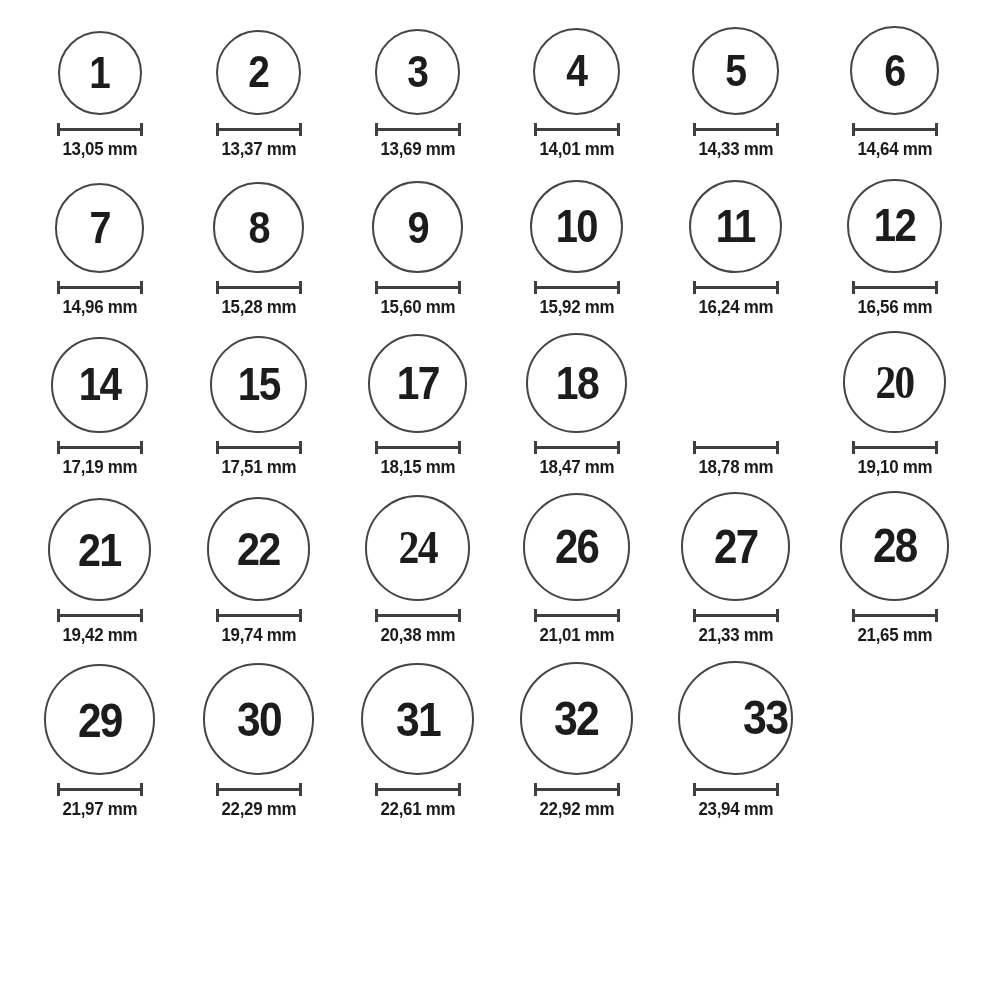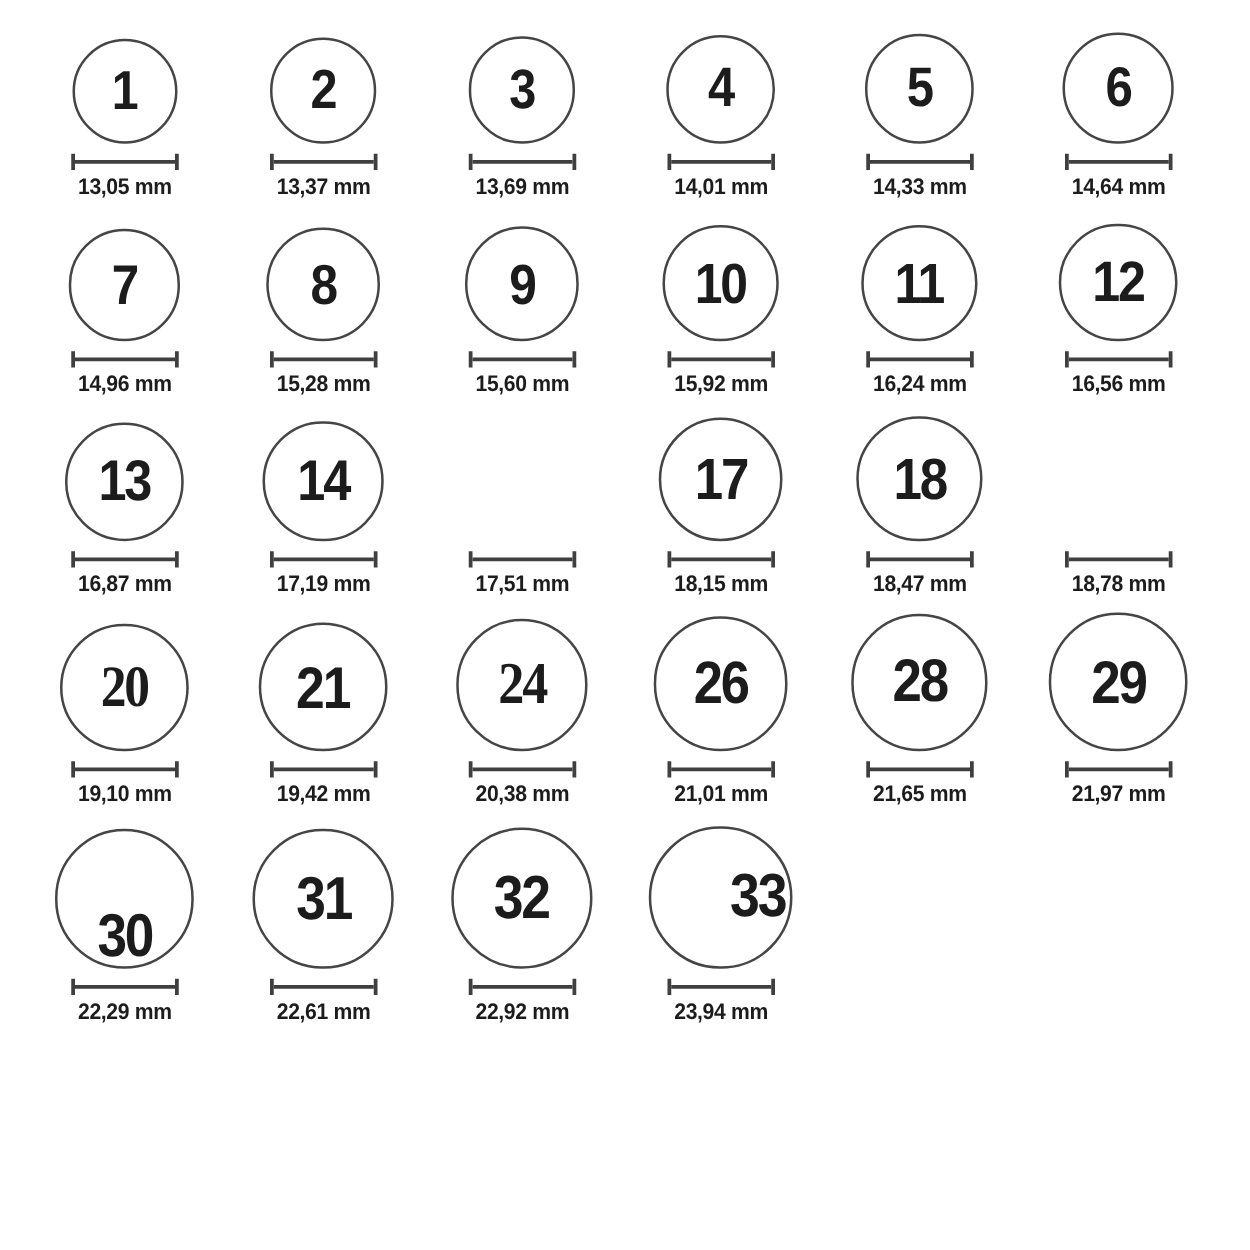--- a/index.html
+++ b/index.html
@@ -156,34 +156,30 @@
     <div class="label">16,24 mm</div>
   </div>
     <div class="cell">
     <div class="circle" style="width: 94.45px; height: 94.45px;">
       <span class="num" style="font-size: 45.65px;">12</span>
     </div>
     <div class="measure"></div>
     <div class="label">16,56 mm</div>
   </div>
     <div class="cell">
-    <div class="circle" style="width: 95.4px; height: 95.4px;">
-      <span class="num" style="font-size: 45.8px;">13</span>
-    </div>
-    <div class="measure"></div>
-    <div class="label">16,87 mm</div>
-  </div>
-    <div class="cell">
     <div class="circle" style="width: 96.35px; height: 96.35px;">
       <span class="num" style="font-size: 45.95px;">14</span>
     </div>
     <div class="measure"></div>
     <div class="label">17,19 mm</div>
   </div>
     <div class="cell">
+    <div class="circle" style="width: 97.3px; height: 97.3px;">
+      <span class="num" style="font-size: 46.1px;">15</span>
+    </div>
     <div class="measure"></div>
     <div class="label">17,51 mm</div>
   </div>
     <div class="cell">
     <div class="circle" style="width: 99.2px; height: 99.2px;">
       <span class="num" style="font-size: 46.4px;">17</span>
     </div>
     <div class="measure"></div>
     <div class="label">18,15 mm</div>
   </div>
@@ -206,49 +202,63 @@
     <div class="label">19,10 mm</div>
   </div>
     <div class="cell">
     <div class="circle" style="width: 103px; height: 103px;">
       <span class="num" style="font-size: 47px;">21</span>
     </div>
     <div class="measure"></div>
     <div class="label">19,42 mm</div>
   </div>
     <div class="cell">
+    <div class="circle" style="width: 103.95px; height: 103.95px;">
+      <span class="num" style="font-size: 47.15px;">22</span>
+    </div>
+    <div class="measure"></div>
+    <div class="label">19,74 mm</div>
+  </div>
+    <div class="cell">
     <div class="circle" style="width: 105.85px; height: 105.85px; font-family: Liberation Serif, serif;">
       <span class="num" style="font-size: 47.45px;">24</span>
     </div>
     <div class="measure"></div>
     <div class="label">20,38 mm</div>
   </div>
     <div class="cell">
     <div class="circle" style="width: 107.75px; height: 107.75px;">
       <span class="num" style="font-size: 47.75px;">26</span>
     </div>
     <div class="measure"></div>
     <div class="label">21,01 mm</div>
   </div>
     <div class="cell">
+    <div class="circle" style="width: 108.7px; height: 108.7px;">
+      <span class="num" style="font-size: 47.9px;">27</span>
+    </div>
+    <div class="measure"></div>
+    <div class="label">21,33 mm</div>
+  </div>
+    <div class="cell">
     <div class="circle" style="width: 109.65px; height: 109.65px;">
       <span class="num" style="font-size: 48.05px;">28</span>
     </div>
     <div class="measure"></div>
     <div class="label">21,65 mm</div>
   </div>
     <div class="cell">
     <div class="circle" style="width: 110.6px; height: 110.6px;">
       <span class="num" style="font-size: 48.2px;">29</span>
     </div>
     <div class="measure"></div>
     <div class="label">21,97 mm</div>
   </div>
     <div class="cell">
-    <div class="circle" style="width: 111.55px; height: 111.55px; align-items: flex-end;">
+    <div class="circle" style="width: 111.55px; height: 111.55px;">
       <span class="num" style="font-size: 48.35px;">30</span>
     </div>
     <div class="measure"></div>
     <div class="label">22,29 mm</div>
   </div>
     <div class="cell">
     <div class="circle" style="width: 112.5px; height: 112.5px;">
       <span class="num" style="font-size: 48.5px;">31</span>
     </div>
     <div class="measure"></div>

